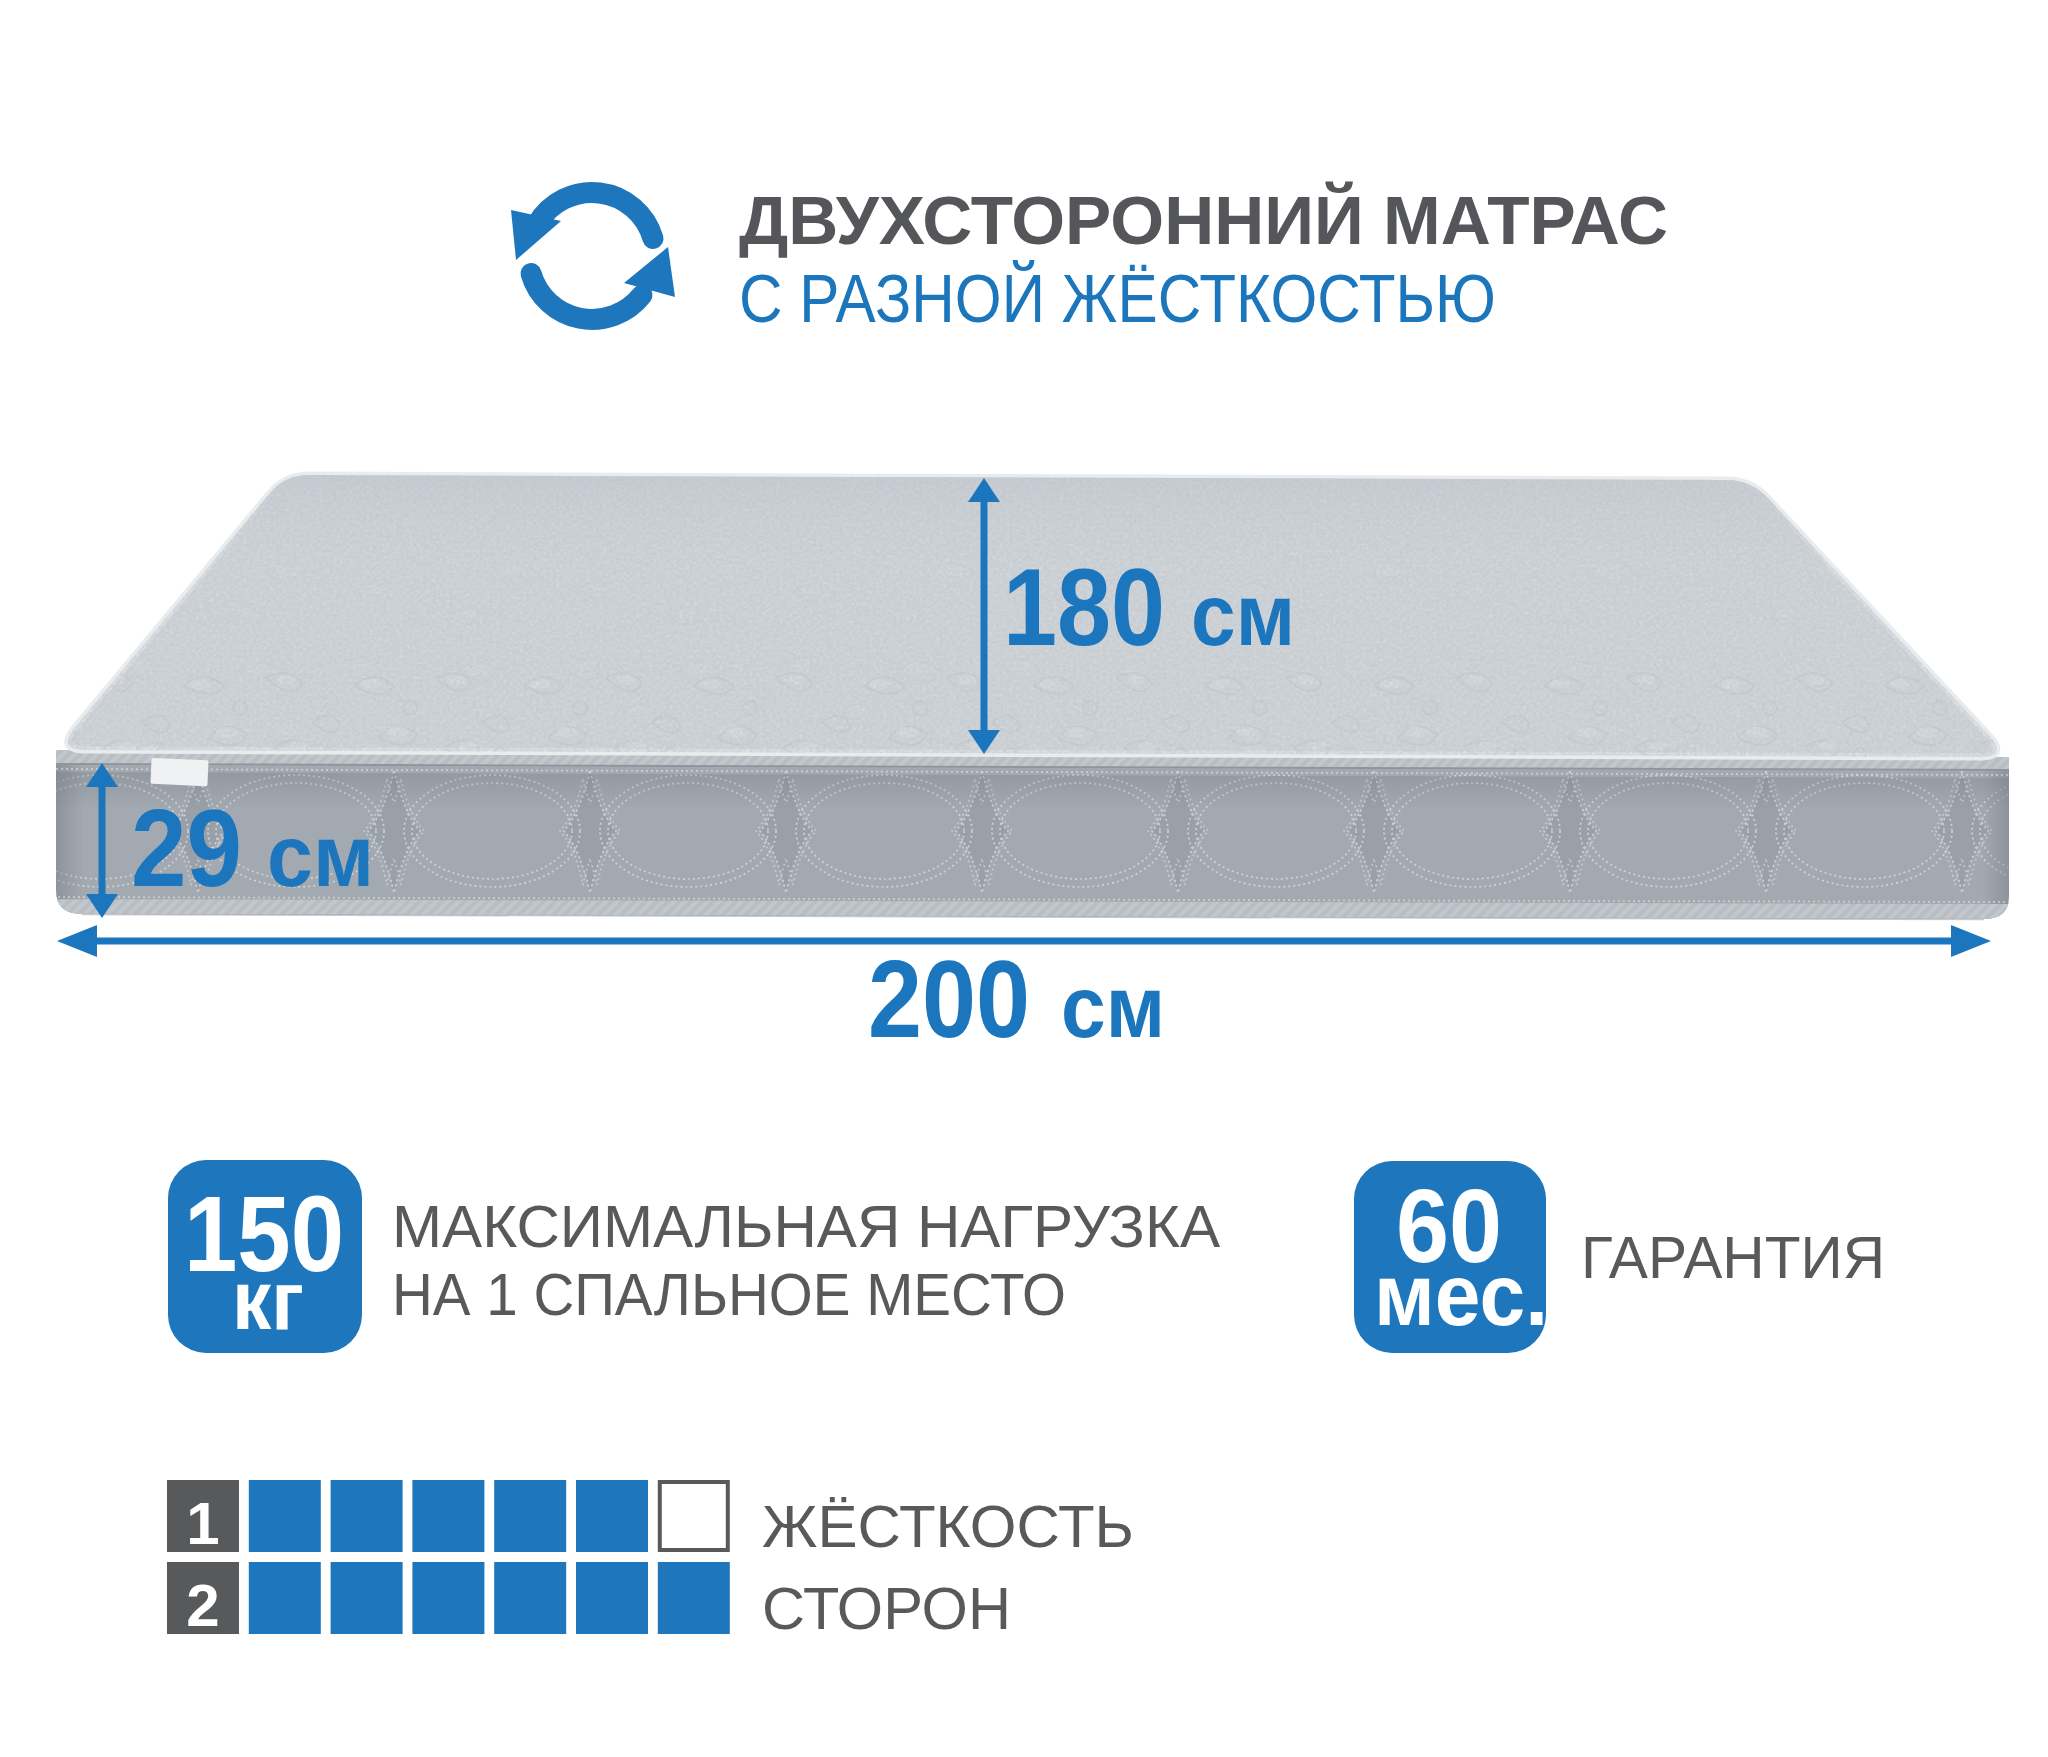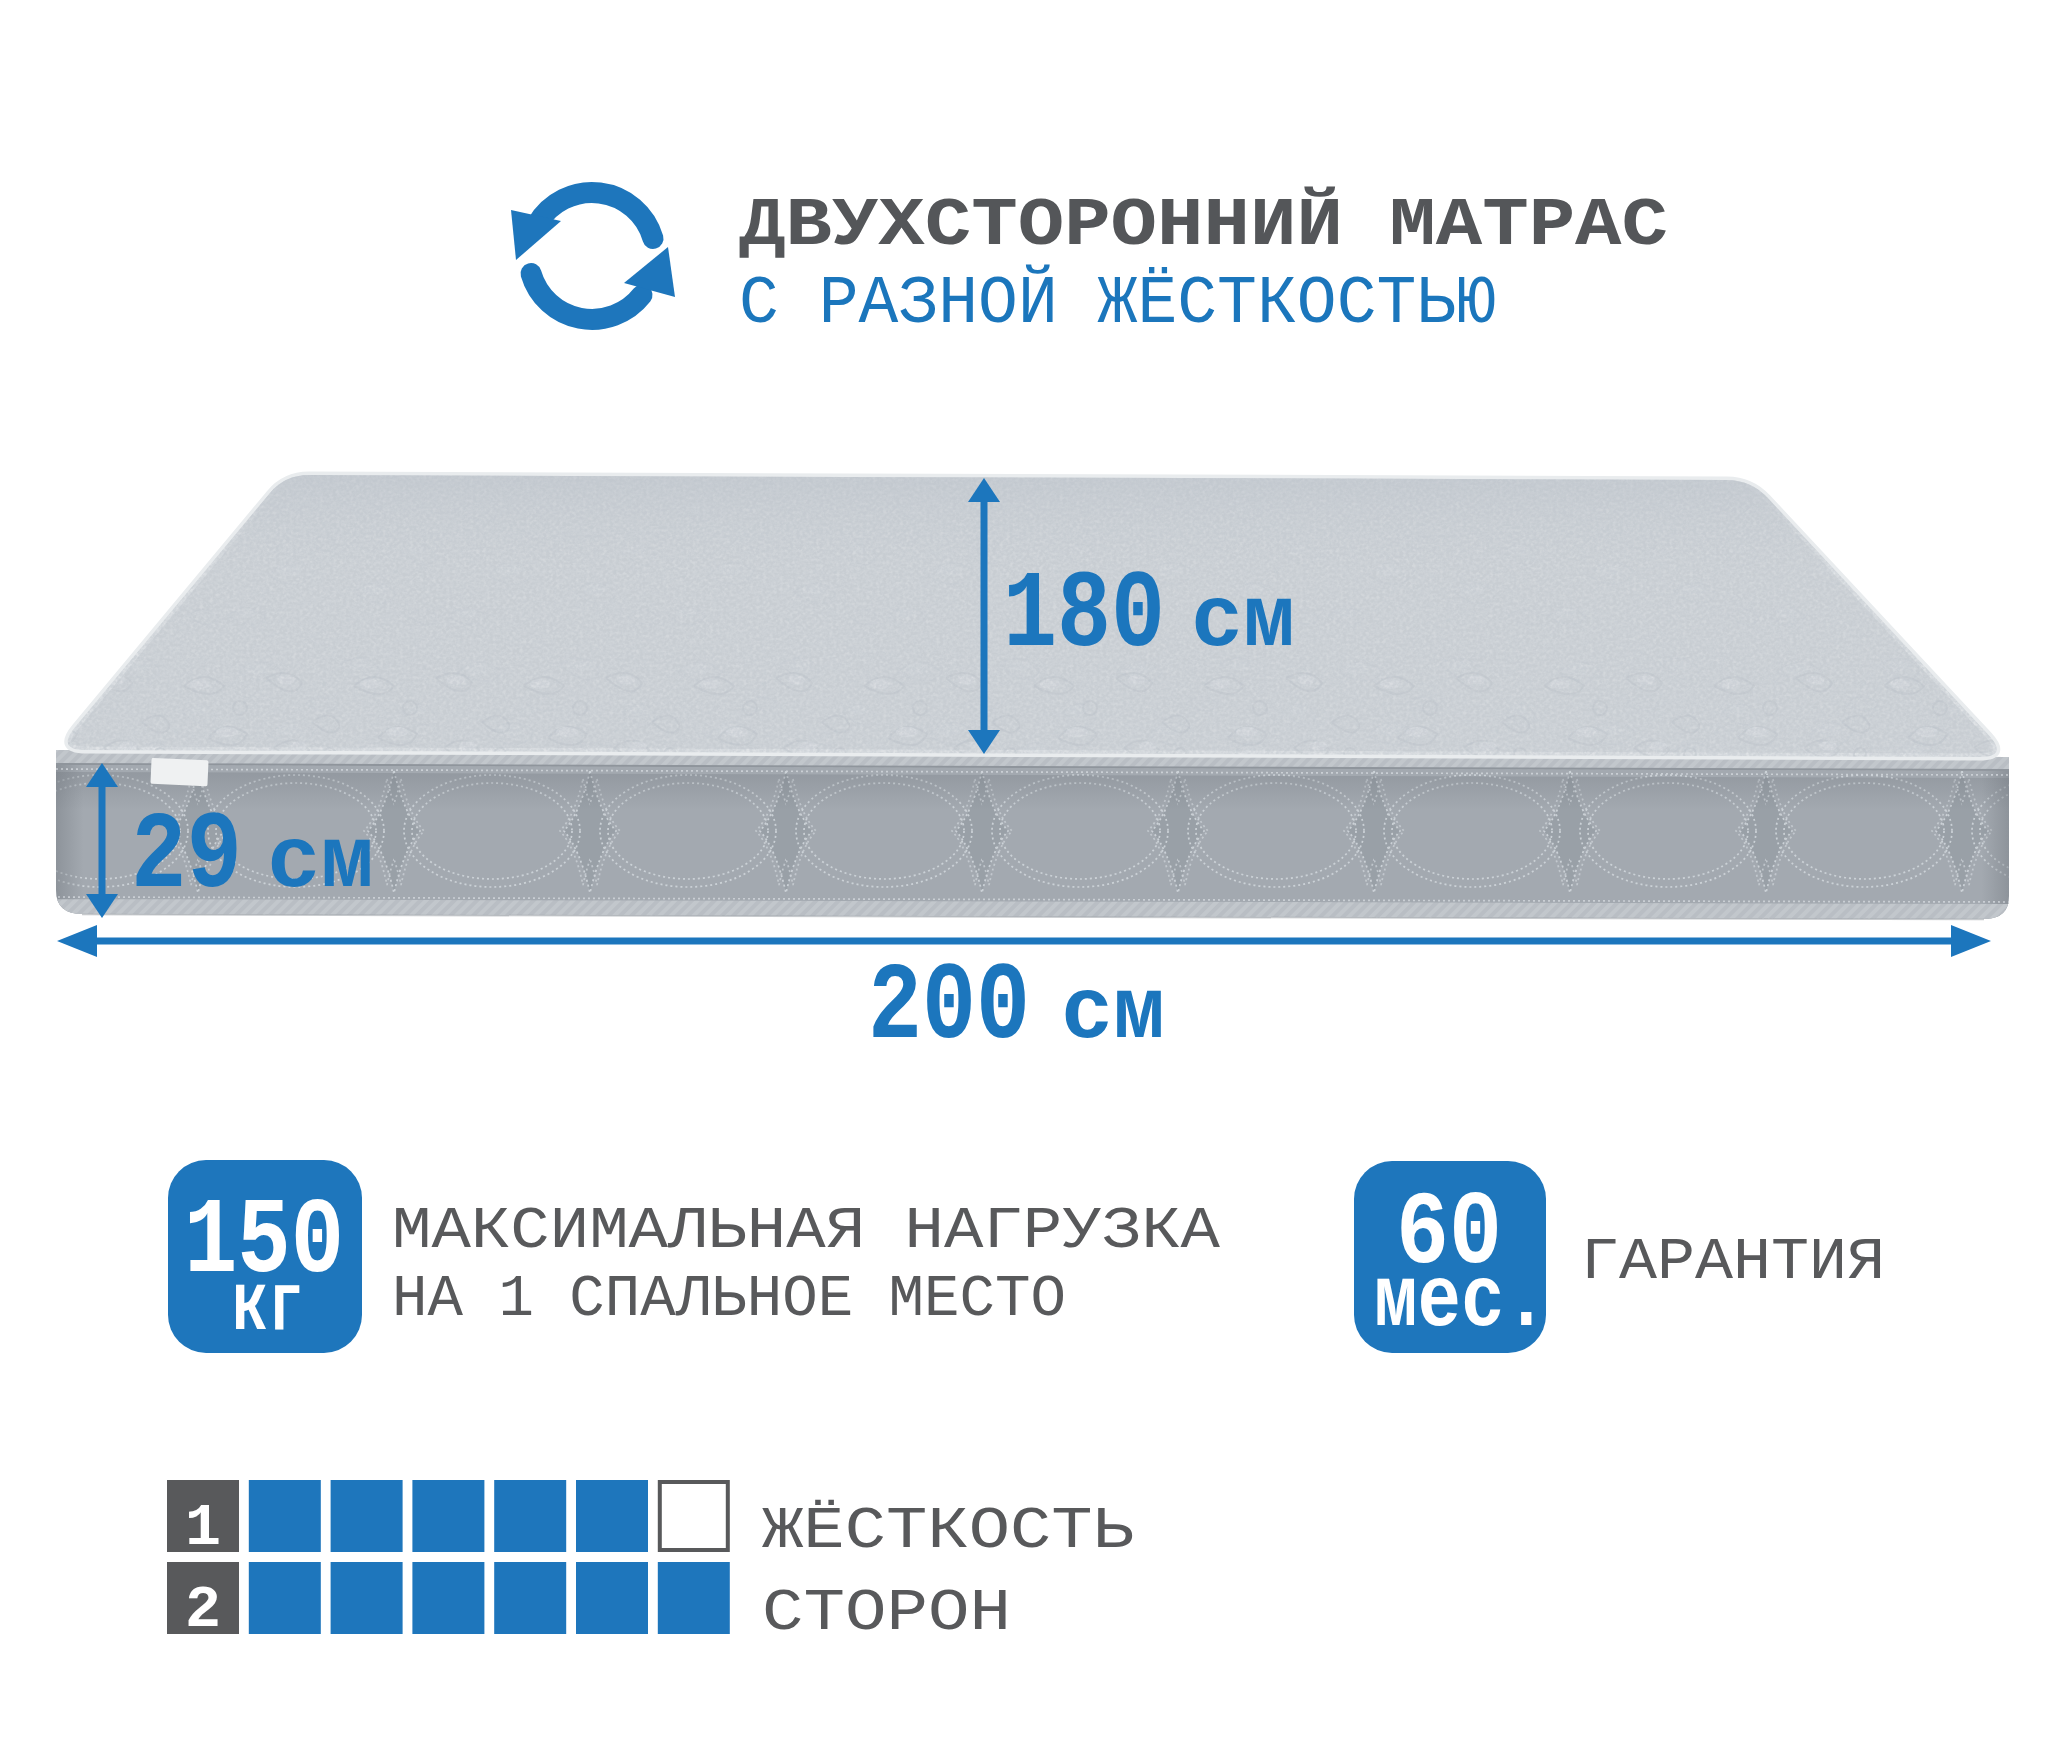--- a/index.html
+++ b/index.html
@@ -1,17 +1,17 @@
 <!DOCTYPE html>
 <html><head>
 <meta charset="utf-8">
 <style>
 html,body{margin:0;padding:0;background:#ffffff;}
 #page{position:relative;width:2048px;height:1757px;background:#ffffff;overflow:hidden;
-font-family:Liberation Mono, monospace;}
+font-family:Liberation Sans, sans-serif;}
 svg{position:absolute;left:0;top:0;}
 </style>
 </head>
 <body>
 <div id="page">
 <svg width="2048" height="1757" viewBox="0 0 2048 1757">
 <defs>
 
 <pattern id="paisley" width="220" height="160" patternUnits="userSpaceOnUse">
 <rect width="220" height="160" fill="#d3d7db"></rect>

